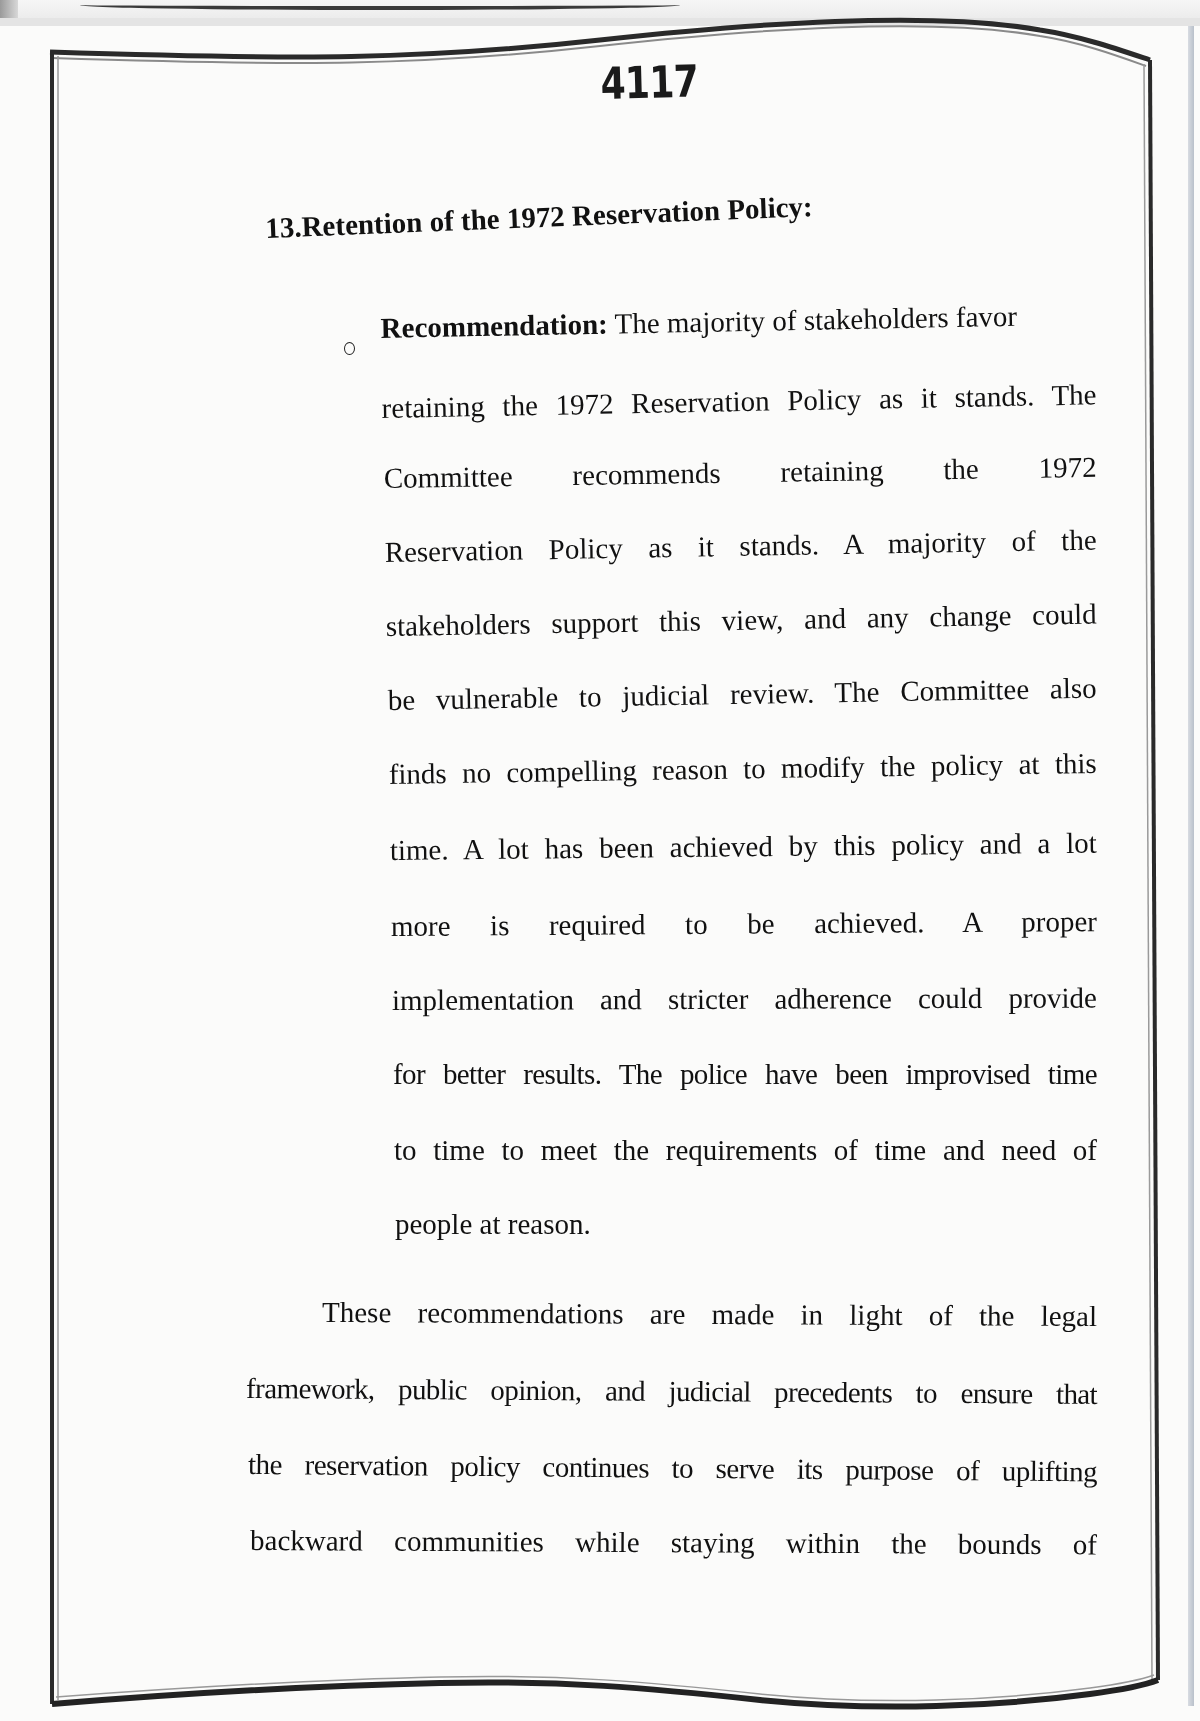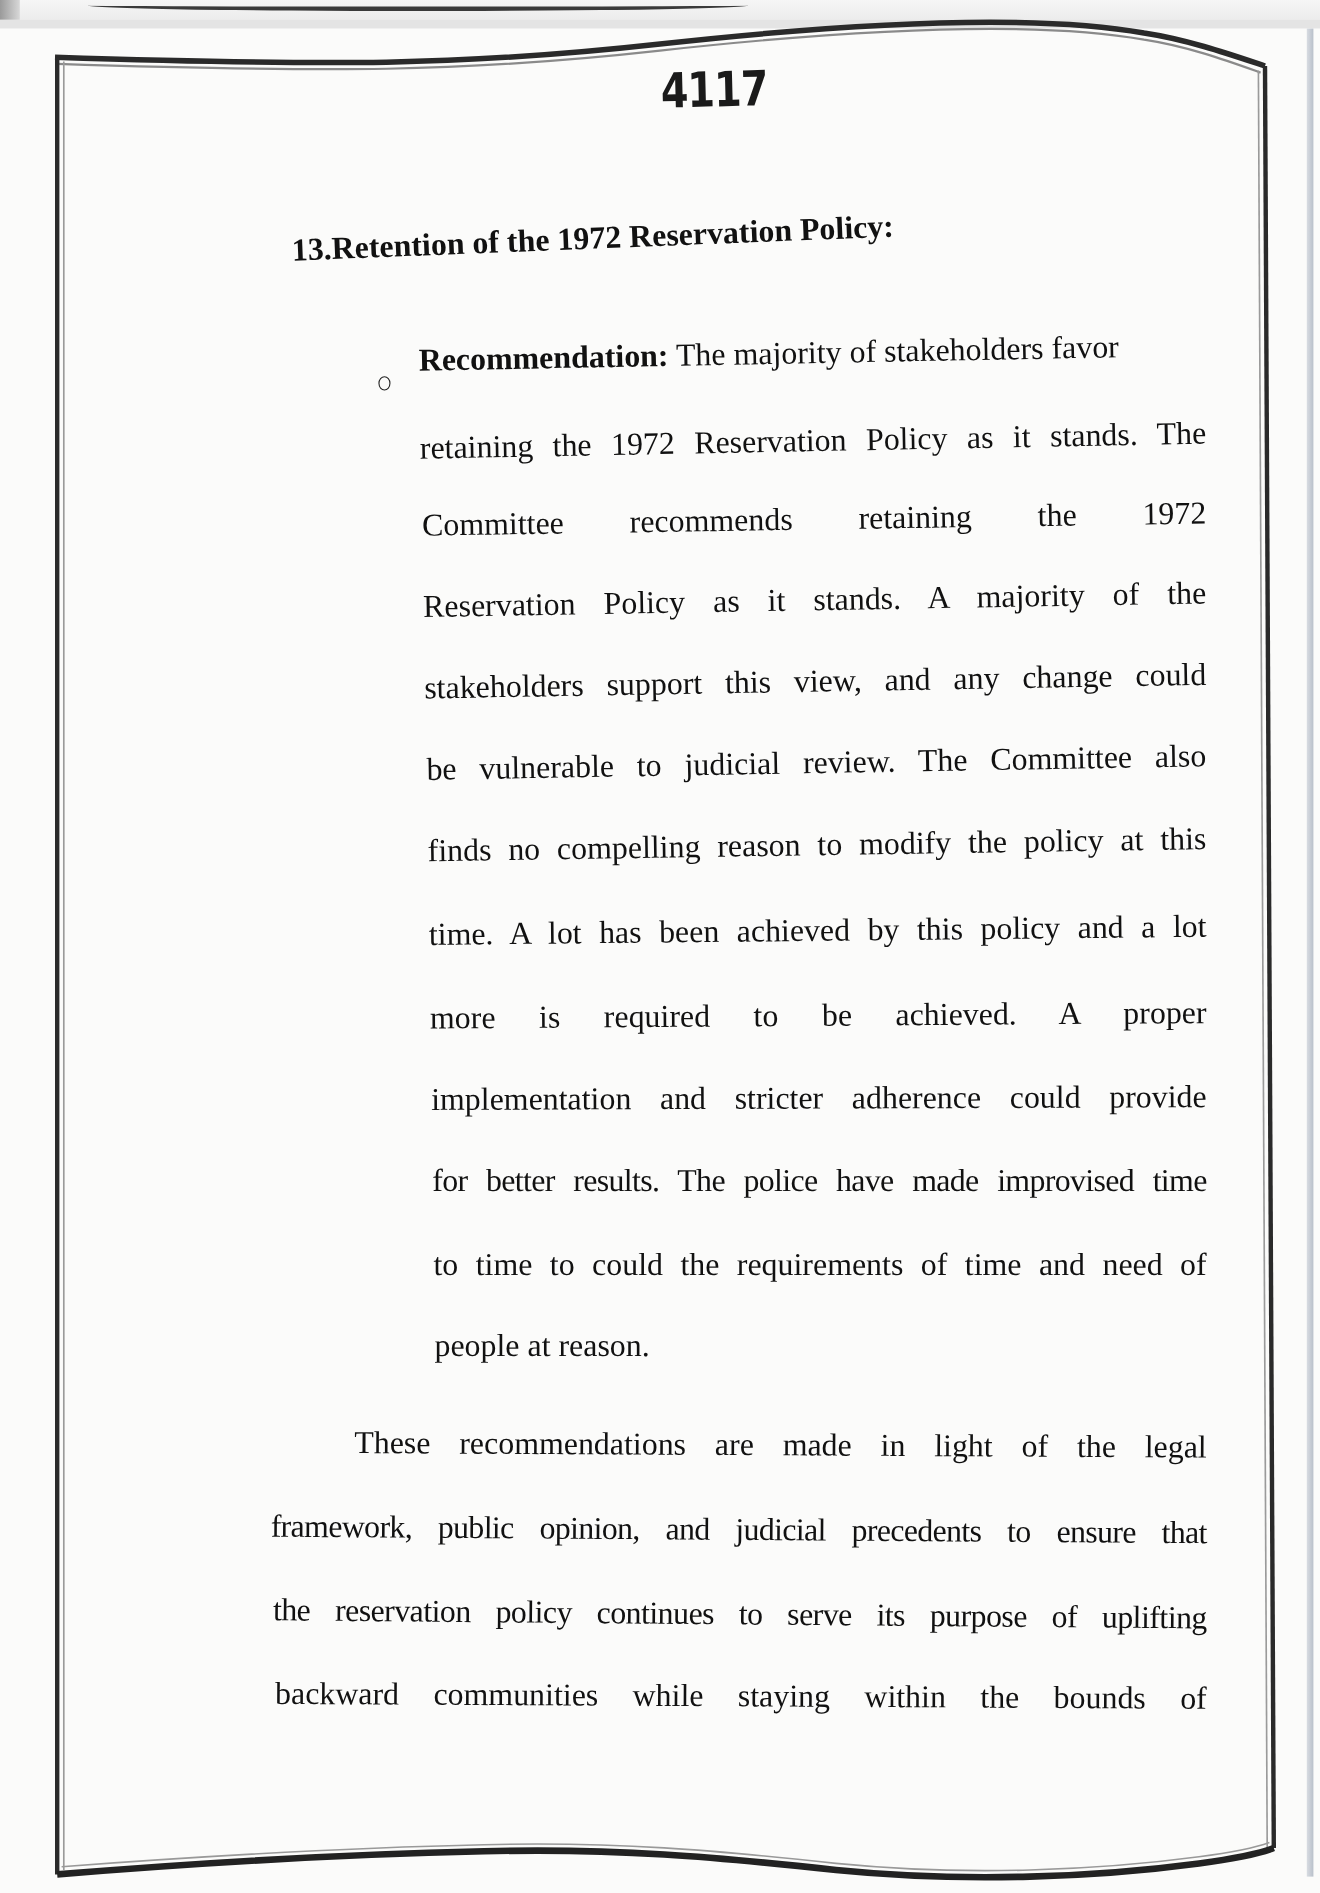--- a/index.html
+++ b/index.html
@@ -134,20 +134,20 @@
 
 <div class="line justify" style="left:382px; top:392px; width:715px; transform:rotate(-1.1deg); transform-origin:left bottom;">retaining the 1972 Reservation Policy as it stands. The</div>
 <div class="line justify" style="left:384px; top:462px; width:713px; transform:rotate(-0.9deg); transform-origin:left bottom;">Committee recommends retaining the 1972</div>
 <div class="line justify" style="left:385px; top:536px; width:712px; transform:rotate(-1deg); transform-origin:left bottom;">Reservation Policy as it stands. A majority of the</div>
 <div class="line justify" style="left:386px; top:610px; width:711px; transform:rotate(-1deg); transform-origin:left bottom;">stakeholders support this view, and any change could</div>
 <div class="line justify" style="left:388px; top:684px; width:709px; transform:rotate(-1deg); transform-origin:left bottom;">be vulnerable to judicial review. The Committee also</div>
 <div class="line justify" style="left:389px; top:758px; width:708px; transform:rotate(-0.9deg); transform-origin:left bottom;">finds no compelling reason to modify the policy at this</div>
 <div class="line justify" style="left:390px; top:834px; width:707px; transform:rotate(-0.6deg); transform-origin:left bottom;">time. A lot has been achieved by this policy and a lot</div>
 <div class="line justify" style="left:391px; top:910px; width:706px; transform:rotate(-0.4deg); transform-origin:left bottom;">more is required to be achieved. A proper</div>
 <div class="line justify" style="left:392px; top:984px; width:705px; transform:rotate(-0.2deg); transform-origin:left bottom;">implementation and stricter adherence could provide</div>
-<div class="line justify" style="left:393px; top:1058px; width:704px; letter-spacing:-0.6px;">for better results. The police have made improvised time</div>
-<div class="line justify" style="left:394px; top:1134px; width:703px;">to time to could the requirements of time and need of</div>
+<div class="line justify" style="left:393px; top:1058px; width:704px; letter-spacing:-0.6px;">for better results. The police have been improvised time</div>
+<div class="line justify" style="left:394px; top:1134px; width:703px;">to time to meet the requirements of time and need of</div>
 <div class="line" style="left:395px; top:1208px;">people at reason.</div>
 
 <div class="line justify" style="left:322px; top:1296px; width:775px; transform:rotate(0.3deg); transform-origin:left bottom;">These recommendations are made in light of the legal</div>
 <div class="line justify" style="left:246px; top:1372px; width:851px; transform:rotate(0.4deg); transform-origin:left bottom; letter-spacing:-0.6px;">framework, public opinion, and judicial precedents to ensure that</div>
 <div class="line justify" style="left:248px; top:1448px; width:849px; transform:rotate(0.5deg); transform-origin:left bottom; letter-spacing:-0.5px;">the reservation policy continues to serve its purpose of uplifting</div>
 <div class="line justify" style="left:250px; top:1524px; width:847px; transform:rotate(0.3deg); transform-origin:left bottom;">backward communities while staying within the bounds of</div>
 
 </body></html>

